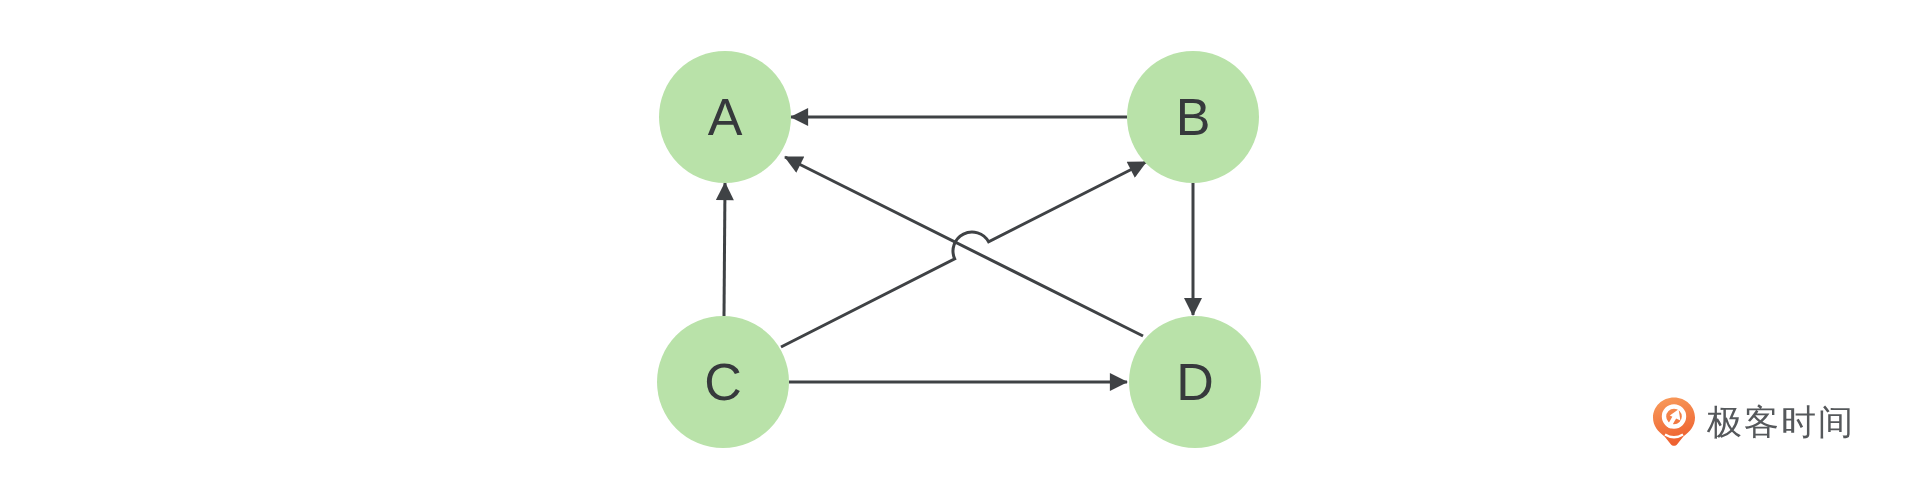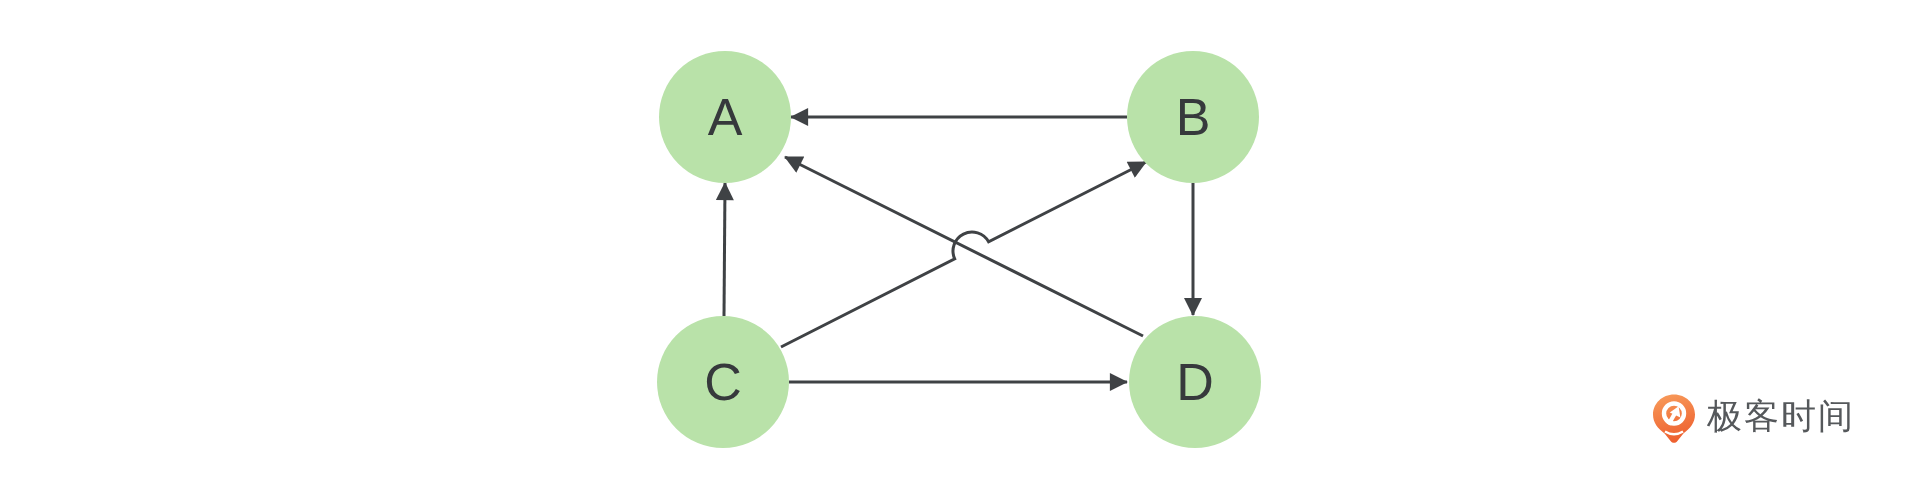--- a/index.html
+++ b/index.html
@@ -1,19 +1,19 @@
 <!DOCTYPE html>
 <html><head>
 <meta charset="utf-8">
 <style>
   html,body{margin:0;padding:0;background:#ffffff;}
   body{width:1920px;height:495px;font-family:"Liberation Sans",sans-serif;}
   .stage{position:relative;width:1920px;height:495px;background:#ffffff;overflow:hidden;}
   #diagram-svg{position:absolute;left:0;top:0;}
-  .watermark{position:absolute;left:1650px;top:393px;height:58px;display:flex;align-items:flex-start;gap:9px;}
+  .watermark{position:absolute;left:1650px;top:393px;height:58px;display:flex;align-items:center;gap:9px;}
   .watermark-text{font-size:35px;letter-spacing:2px;font-weight:400;white-space:nowrap;}
 </style>
 </head>
 <body>
 
 <div class="stage">
 
   <svg id="diagram-svg" width="1920" height="495" viewBox="0 0 1920 495" xmlns="http://www.w3.org/2000/svg">
       <defs>
         <marker id="arrowhead" viewBox="0 0 10 10" refX="9.5" refY="5" markerWidth="7" markerHeight="6" orient="auto-start-reverse">

